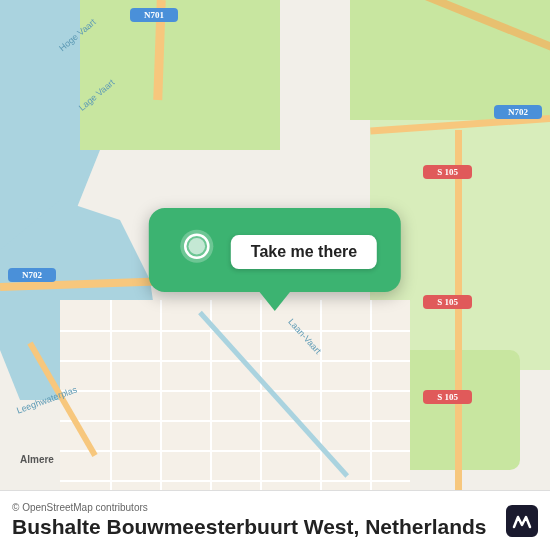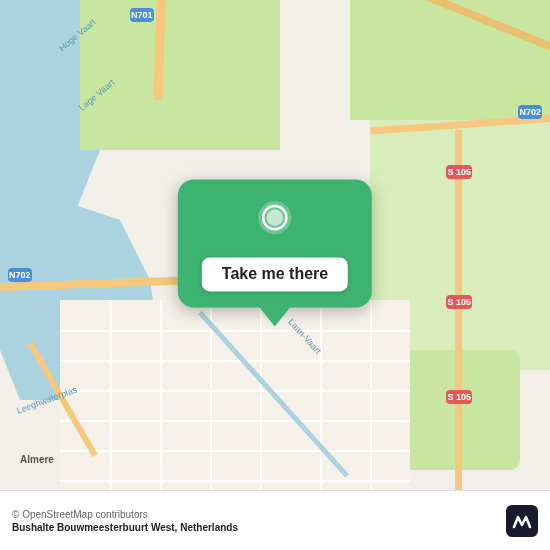--- a/index.html
+++ b/index.html
@@ -129,21 +129,21 @@
       flex-direction: column;
       gap: 2px;
     }
 
     .copyright-text {
       font-size: 10px;
       color: #666;
     }
 
     .location-name {
-      font-size: 10px;
+      font-size: 21px;
       font-weight: bold;
       color: #222;
     }
 
     .moovit-logo {
       display: flex;
       align-items: center;
       gap: 4px;
     }
 
@@ -177,21 +177,20 @@
       flex-direction: column;
       align-items: center;
       z-index: 10;
     }
 
     .popup-bubble {
       background: #3cb371;
       border-radius: 16px;
       padding: 20px 24px 16px 24px;
       display: flex;
-      flex-direction: column;
       align-items: center;
       gap: 10px;
       box-shadow: 0 4px 16px rgba(0,0,0,0.25);
       min-width: 180px;
     }
 
     .popup-pin-icon {
       width: 48px;
       height: 48px;
     }
@@ -216,23 +215,24 @@
       border-right: 16px solid transparent;
       border-top: 20px solid #3cb371;
       margin-top: -1px;
     }
 
     
     .badge {
       position: absolute;
       font-size: 9px;
       font-weight: bold;
-      padding: 2px 1px;
+      padding: 2px 14px;
       border-radius: 4px;
       color: white;
+      font-family: Liberation Serif, serif;
     }
 
     .badge-n {
       background: #4a90d9;
     }
 
     .badge-s {
       background: #e05a5a;
     }
 

